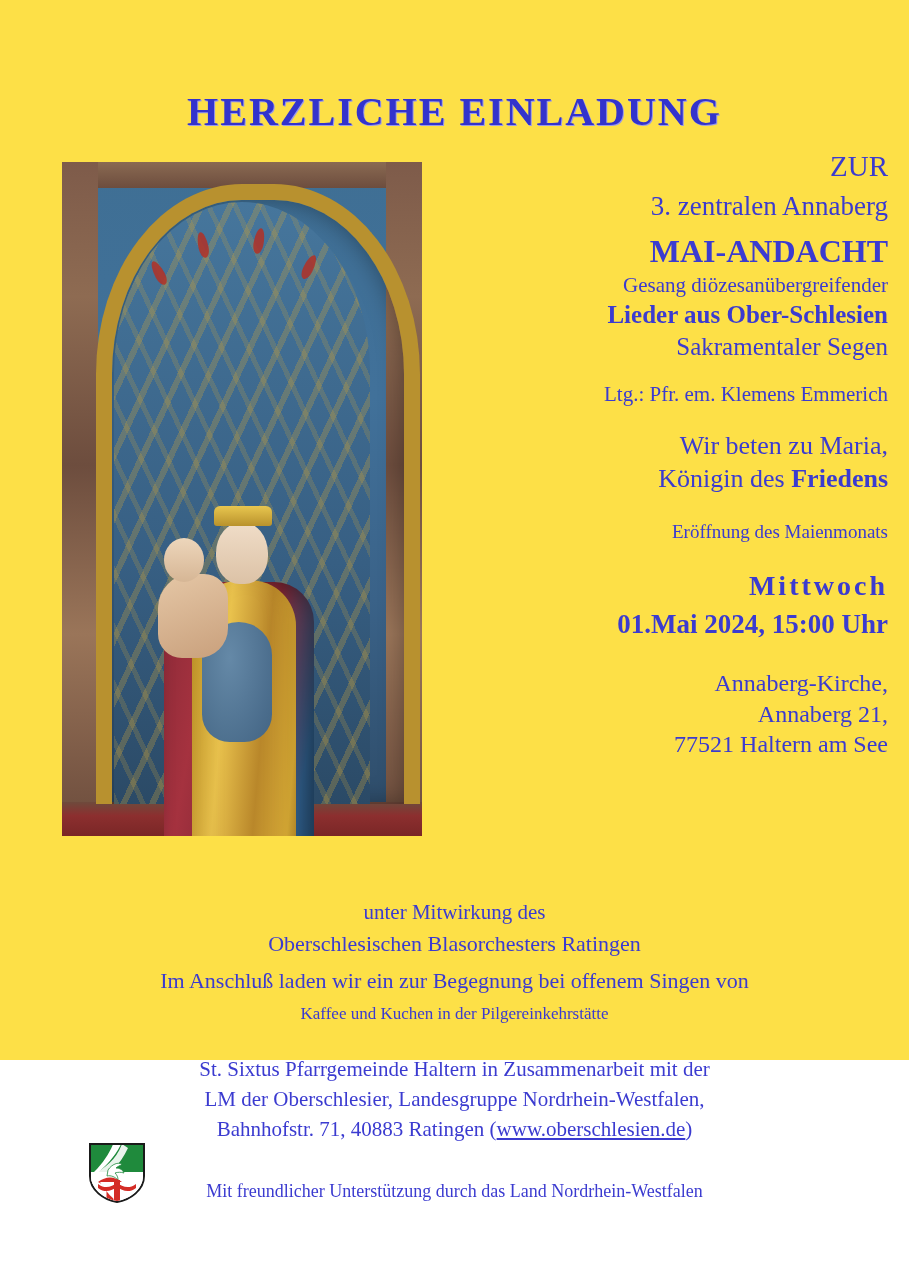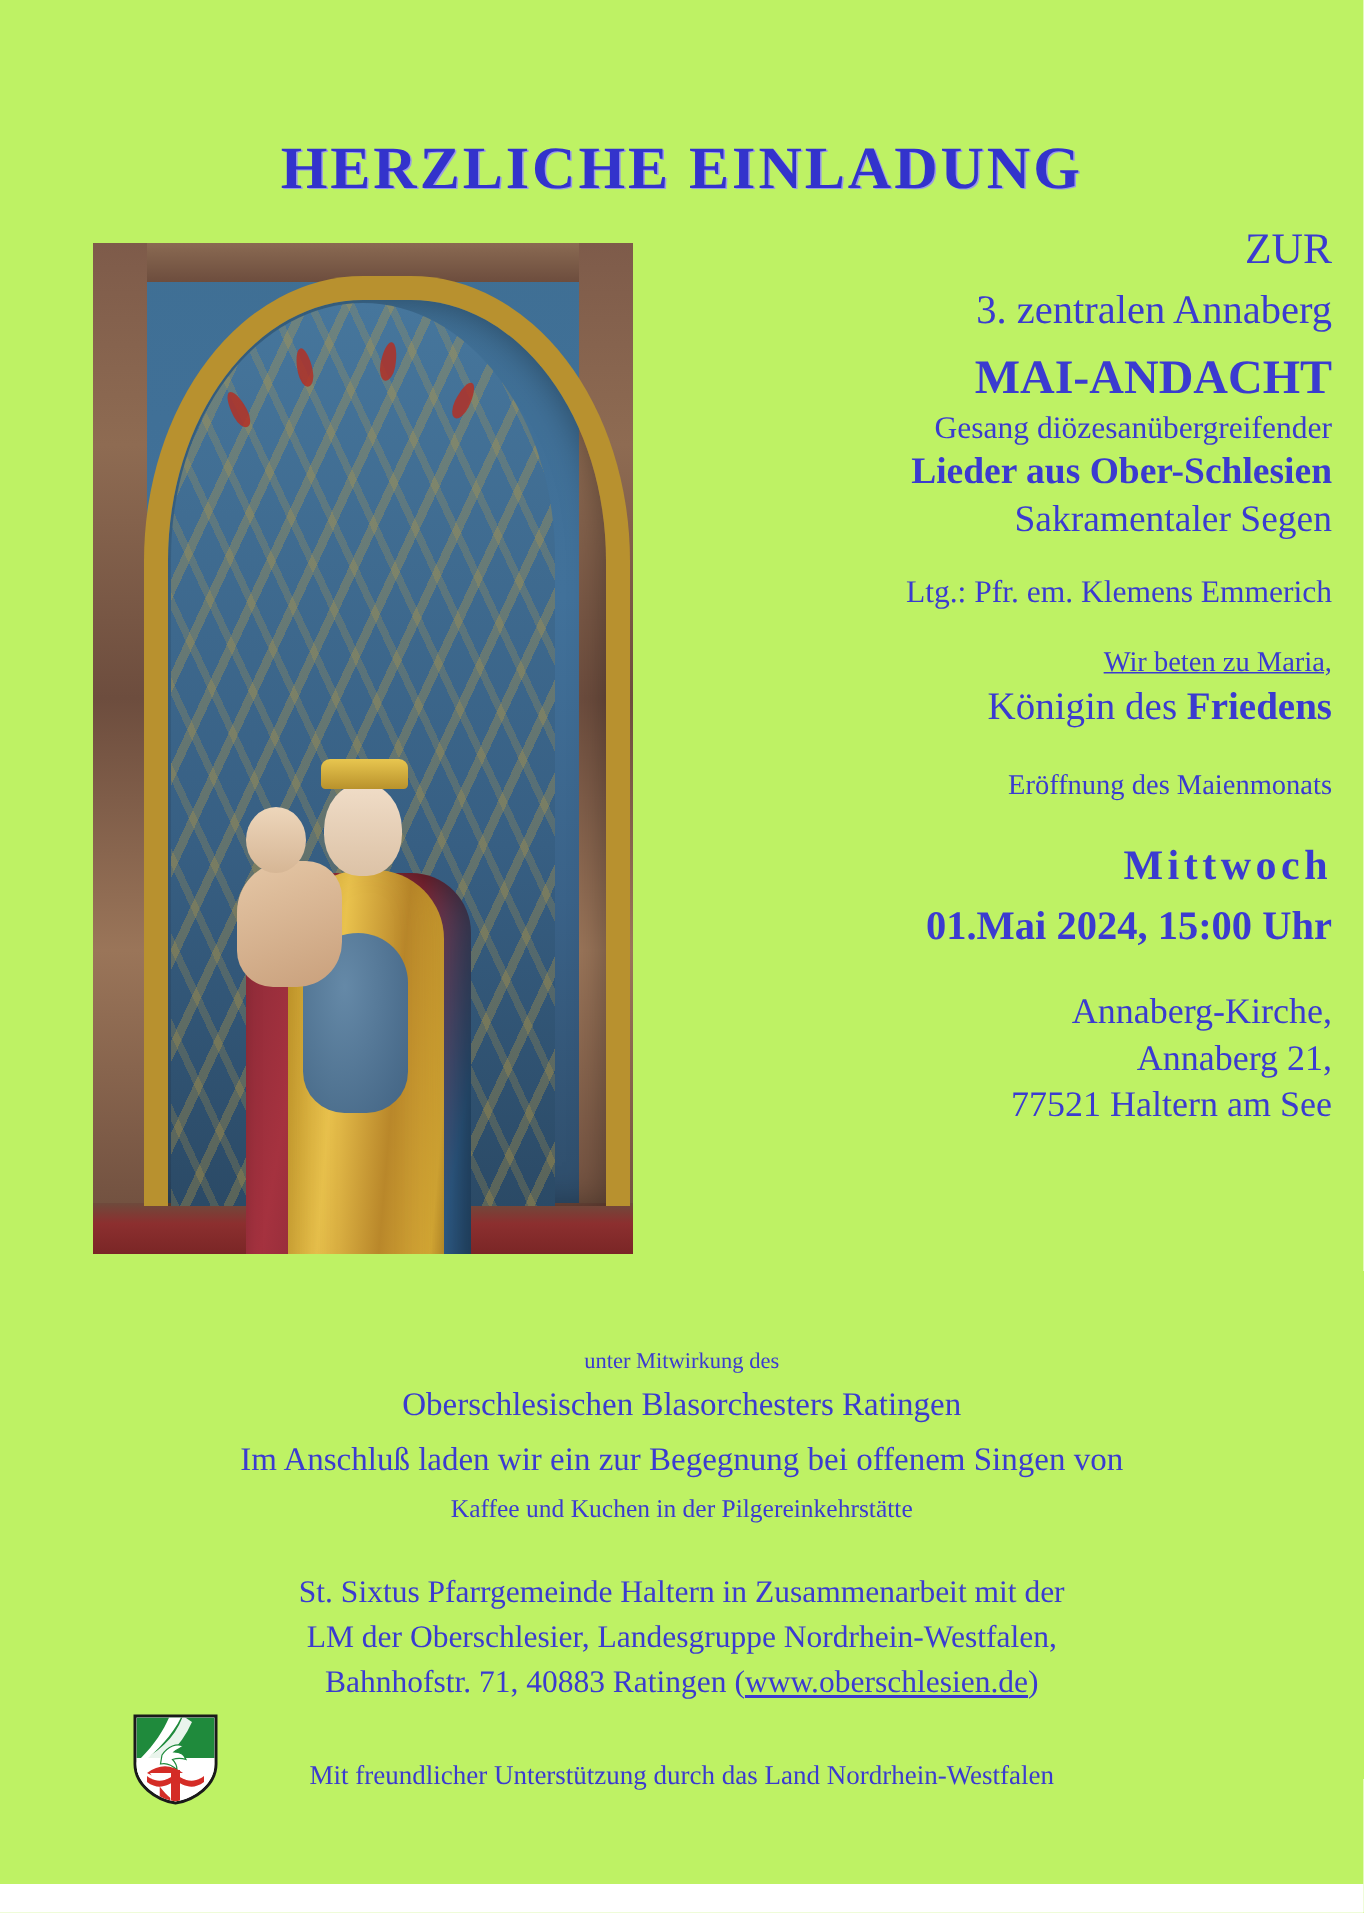--- a/index.html
+++ b/index.html
@@ -11,22 +11,22 @@
     width: 909px;
     height: 1275px;
     position: relative;
     font-family: "Liberation Serif", serif;
     color: #3b3bd0;
     overflow: hidden;
   }
   .page {
     position: relative;
     width: 909px;
-    height: 1256px;
-    background: #bef264;
+    height: 1060px;
+    background: #fde047;
   }
 
   
   .headline {
     position: absolute;
     top: 88px;
     left: 0;
     width: 909px;
     text-align: center;
     font-family: "Liberation Serif", serif;
@@ -164,39 +164,39 @@
     text-align: right;
     line-height: 1.12;
   }
   .l-zur { font-size: 29px; margin-top: 4px; }
   .l-third { font-size: 27px; margin-top: 9px; }
   .l-mai { font-size: 32px; font-weight: bold; margin-top: 12px; }
   .l-gesang { font-size: 21px; margin-top: 4px; }
   .l-lieder { font-size: 25px; font-weight: bold; margin-top: 4px; }
   .l-sakrament { font-size: 25px; margin-top: 4px; }
   .l-ltg { font-size: 21px; margin-top: 22px; }
-  .l-wir { font-size: 19px; margin-top: 24px; text-decoration: underline; }
+  .l-wir { font-size: 26px; margin-top: 24px; }
   .l-koenigin { font-size: 26px; margin-top: 4px; }
   .l-koenigin b { font-weight: bold; }
   .l-eroeff { font-size: 19px; margin-top: 28px; }
   .l-mittwoch { font-size: 28px; font-weight: bold; letter-spacing: 3px; margin-top: 28px; }
   .l-datum { font-size: 27px; font-weight: bold; margin-top: 8px; }
   .l-addr1 { font-size: 24px; margin-top: 30px; }
   .l-addr2 { font-size: 24px; margin-top: 4px; }
   .l-addr3 { font-size: 24px; margin-top: 4px; }
 
   
   .bottom {
     position: absolute;
     left: 0;
     top: 900px;
     width: 909px;
     text-align: center;
   }
-  .b-unter { font-size: 15px; }
+  .b-unter { font-size: 21px; }
   .b-orch { font-size: 22px; margin-top: 6px; }
   .b-anschluss { font-size: 22px; margin-top: 10px; line-height: 1.3; }
   .b-kaffee { font-size: 17px; margin-top: 8px; }
   .b-sixtus { font-size: 21px; margin-top: 30px; line-height: 1.45; }
   .b-sixtus a, .b-link { color: #3b3bd0; text-decoration: underline; }
   .b-support { font-size: 18px; margin-top: 36px; }
 
   
   .coa {
     position: absolute;

